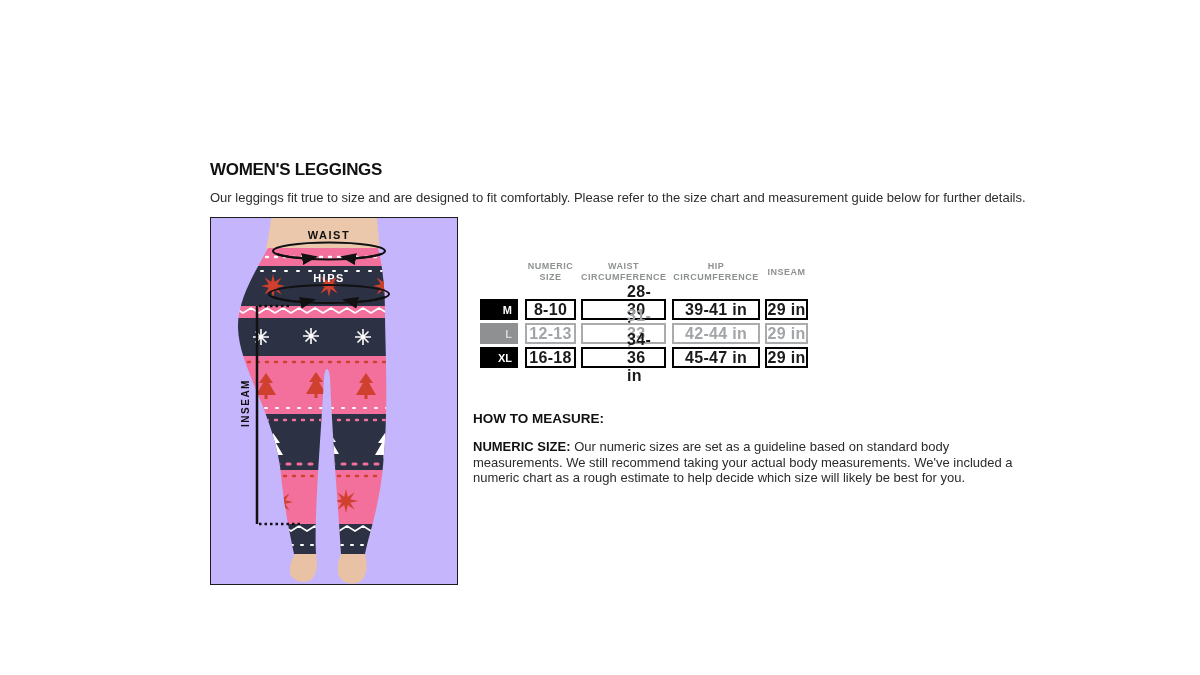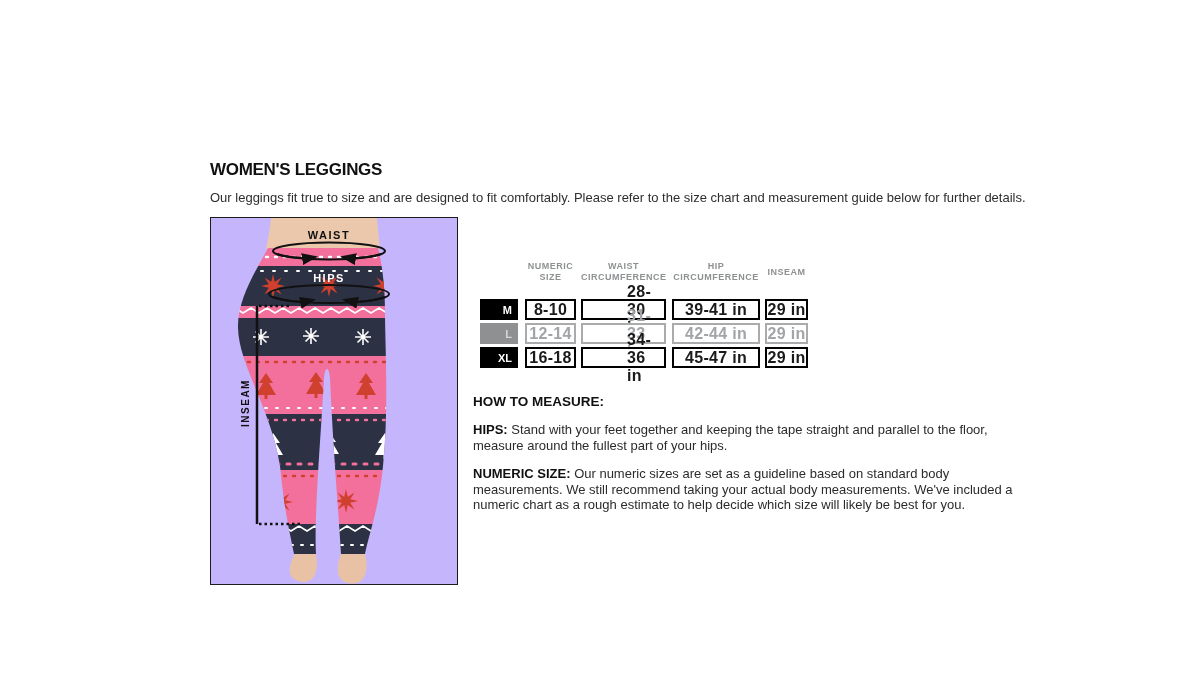--- a/index.html
+++ b/index.html
@@ -35,21 +35,21 @@
     letter-spacing:0.3px; color:#1a1a1a; display:flex; align-items:center;
     justify-content:center; }
   .cell-numeric { width:51px; margin-right:5px; }
   .cell-waist   { width:85px; margin-right:6px;padding-left:44px; }
   .cell-hip     { width:88px; margin-right:5px; }
   .cell-inseam  { width:43px; }
   .row-muted .size-tag { background:#8f9092; color:#d6d6d6; }
   .row-muted .cell { border-color:#aaabad; color:#a2a5a8; }
 
   
-  .howto { position:absolute; left:425px; top:394px; width:562px; }
+  .howto { position:absolute; left:425px; top:411px; width:562px; }
   .howto-heading { font-size:13.5px; font-weight:700; color:#111; }
   .howto p { margin-top:13px; font-size:13px; line-height:15.5px; max-width:548px; }
   .howto p b { color:#111; }
 
   
   .outer-track { position:absolute; left:1193px; top:0; width:7px; height:675px; background:#fafafa; }
   .outer-thumb { position:absolute; left:1193px; top:0; width:7px; height:18px; background:#b3b4b5; }
   .outer-line  { position:absolute; left:1193px; top:50px; width:7px; height:2px; background:#dcdcdc; }
   .inner-track { position:absolute; left:1185px; top:133px; width:12px; height:457px; background:#f0f0ef; }
   .inner-thumb { position:absolute; left:1185px; top:349px; width:12px; height:19px; background:#c7c8c8; }
@@ -162,39 +162,37 @@
     <div class="chart-rows">
       <div class="chart-row">
         <div class="size-tag">M</div>
         <div class="cell cell-numeric">8-10</div>
         <div class="cell cell-waist">28-30 in</div>
         <div class="cell cell-hip">39-41 in</div>
         <div class="cell cell-inseam">29 in</div>
       </div>
       <div class="chart-row row-muted">
         <div class="size-tag">L</div>
-        <div class="cell cell-numeric">12-14</div>
+        <div class="cell cell-numeric">12-13</div>
         <div class="cell cell-waist">31-33 in</div>
         <div class="cell cell-hip">42-44 in</div>
         <div class="cell cell-inseam">29 in</div>
       </div>
       <div class="chart-row">
         <div class="size-tag">XL</div>
         <div class="cell cell-numeric">16-18</div>
         <div class="cell cell-waist">34-36 in</div>
         <div class="cell cell-hip">45-47 in</div>
         <div class="cell cell-inseam">29 in</div>
       </div>
     </div>
   </div>
 
   <div class="howto">
     <div class="howto-heading">HOW TO MEASURE:</div>
-    <p><b>HIPS:</b>
-      <span>Stand with your feet together and keeping the tape straight and parallel to the floor, measure around the fullest part of your hips.</span></p>
     <p><b>NUMERIC SIZE:</b>
       <span>Our numeric sizes are set as a guideline based on standard body measurements. We still recommend taking your actual body measurements. We've included a numeric chart as a rough estimate to help decide which size will likely be best for you.</span></p>
   </div>
 
   <div class="outer-track"></div>
   <div class="outer-thumb"></div>
   <div class="outer-line"></div>
   <div class="inner-track"></div>
   <div class="inner-thumb"></div>
   <div class="bottom-bar"></div>

